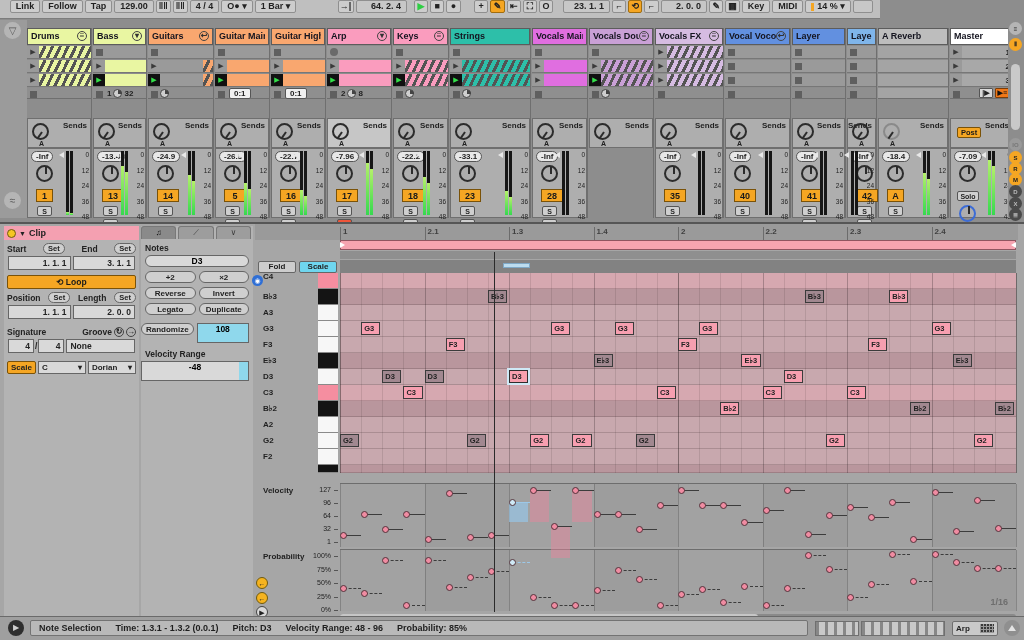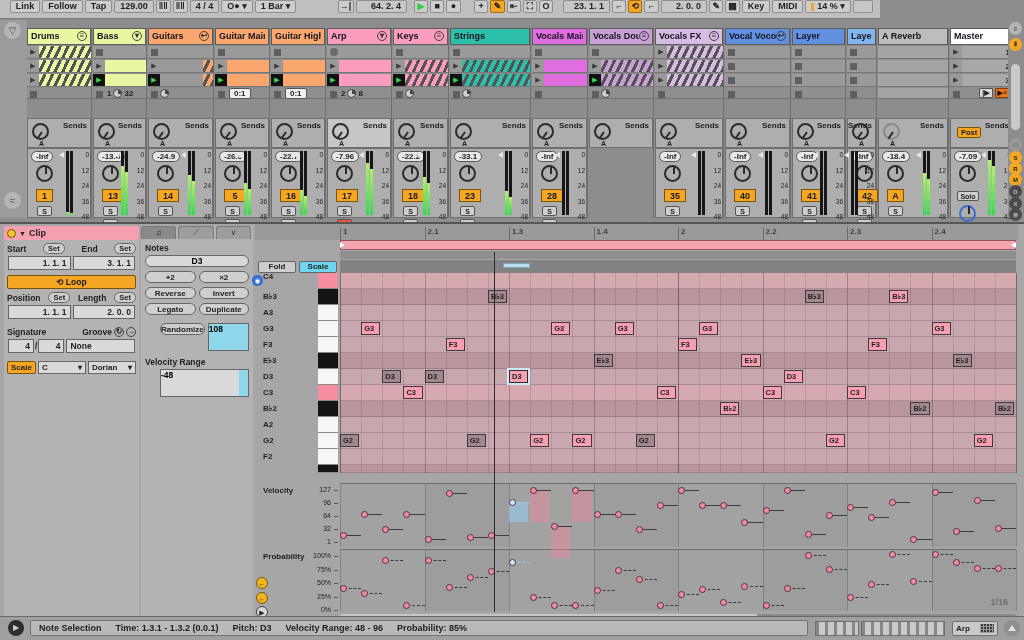--- a/index.html
+++ b/index.html
@@ -106,23 +106,23 @@
   .np-tab { flex:1; background:#9d9d9d; border:1px solid #787878; border-bottom:none; border-radius:3px 3px 0 0;
     font-size:8px; text-align:center; line-height:12px; color:#3c3c3c; margin-right:2px; }
   .np-tab.on { background:#8a8a8a; color:#111; }
   .np-label { font-size:8.5px; font-weight:bold; color:#222; margin:4px 0 2px 4px; }
   .np-wide { margin:0 4px; height:12px; background:#d9d9d9; border:1px solid #666; border-radius:6px;
     font-size:8.5px; font-weight:bold; text-align:center; line-height:11px; }
   .np-grid { display:flex; margin:4px 4px 0 4px; }
   .np-btn { flex:1; height:12px; background:#cfcfcf; border:1px solid #666; border-radius:6px; font-size:8px;
     font-weight:bold; text-align:center; line-height:11px; color:#222; }
   .np-btn:first-child { margin-right:3px; }
-  .np-rand { display:flex; margin:8px 4px 0 19px; }
-  .np-cyan { flex:1; height:28px; border:1px solid #666; background:#d9d9d9; position:relative; font-size:8.5px;
-    font-weight:bold; text-align:left; line-height:11px; overflow:hidden; }
+  .np-rand { display:flex; margin:8px 4px 0 0; }
+  .np-cyan { flex:1; height:20px; border:1px solid #666; background:#d9d9d9; position:relative; font-size:8.5px;
+    font-weight:bold; text-align:center; line-height:11px; overflow:hidden; }
   .cyanfill { position:absolute; left:0; top:0; bottom:0; background:#8fd8ec; z-index:0; }
   .np-cyan span { position:relative; z-index:1; }
 
   
   #roll { position:absolute; left:255px; top:0; width:763px; height:412px; }
   #ruler { position:absolute; left:0; top:0; width:763px; height:16px; background:#9a9a9a; }
   .rlab { position:absolute; top:3px; font-size:8px; font-weight:bold; color:#3f3f3f; }
   #loopbar { position:absolute; left:85px; top:16px; right:2px; height:10px; background:#f6a4b0;
     border:1px solid #8f5560; }
   #markstrip { position:absolute; left:85px; top:27px; right:2px; height:8px; background:#8f8f8f; }

